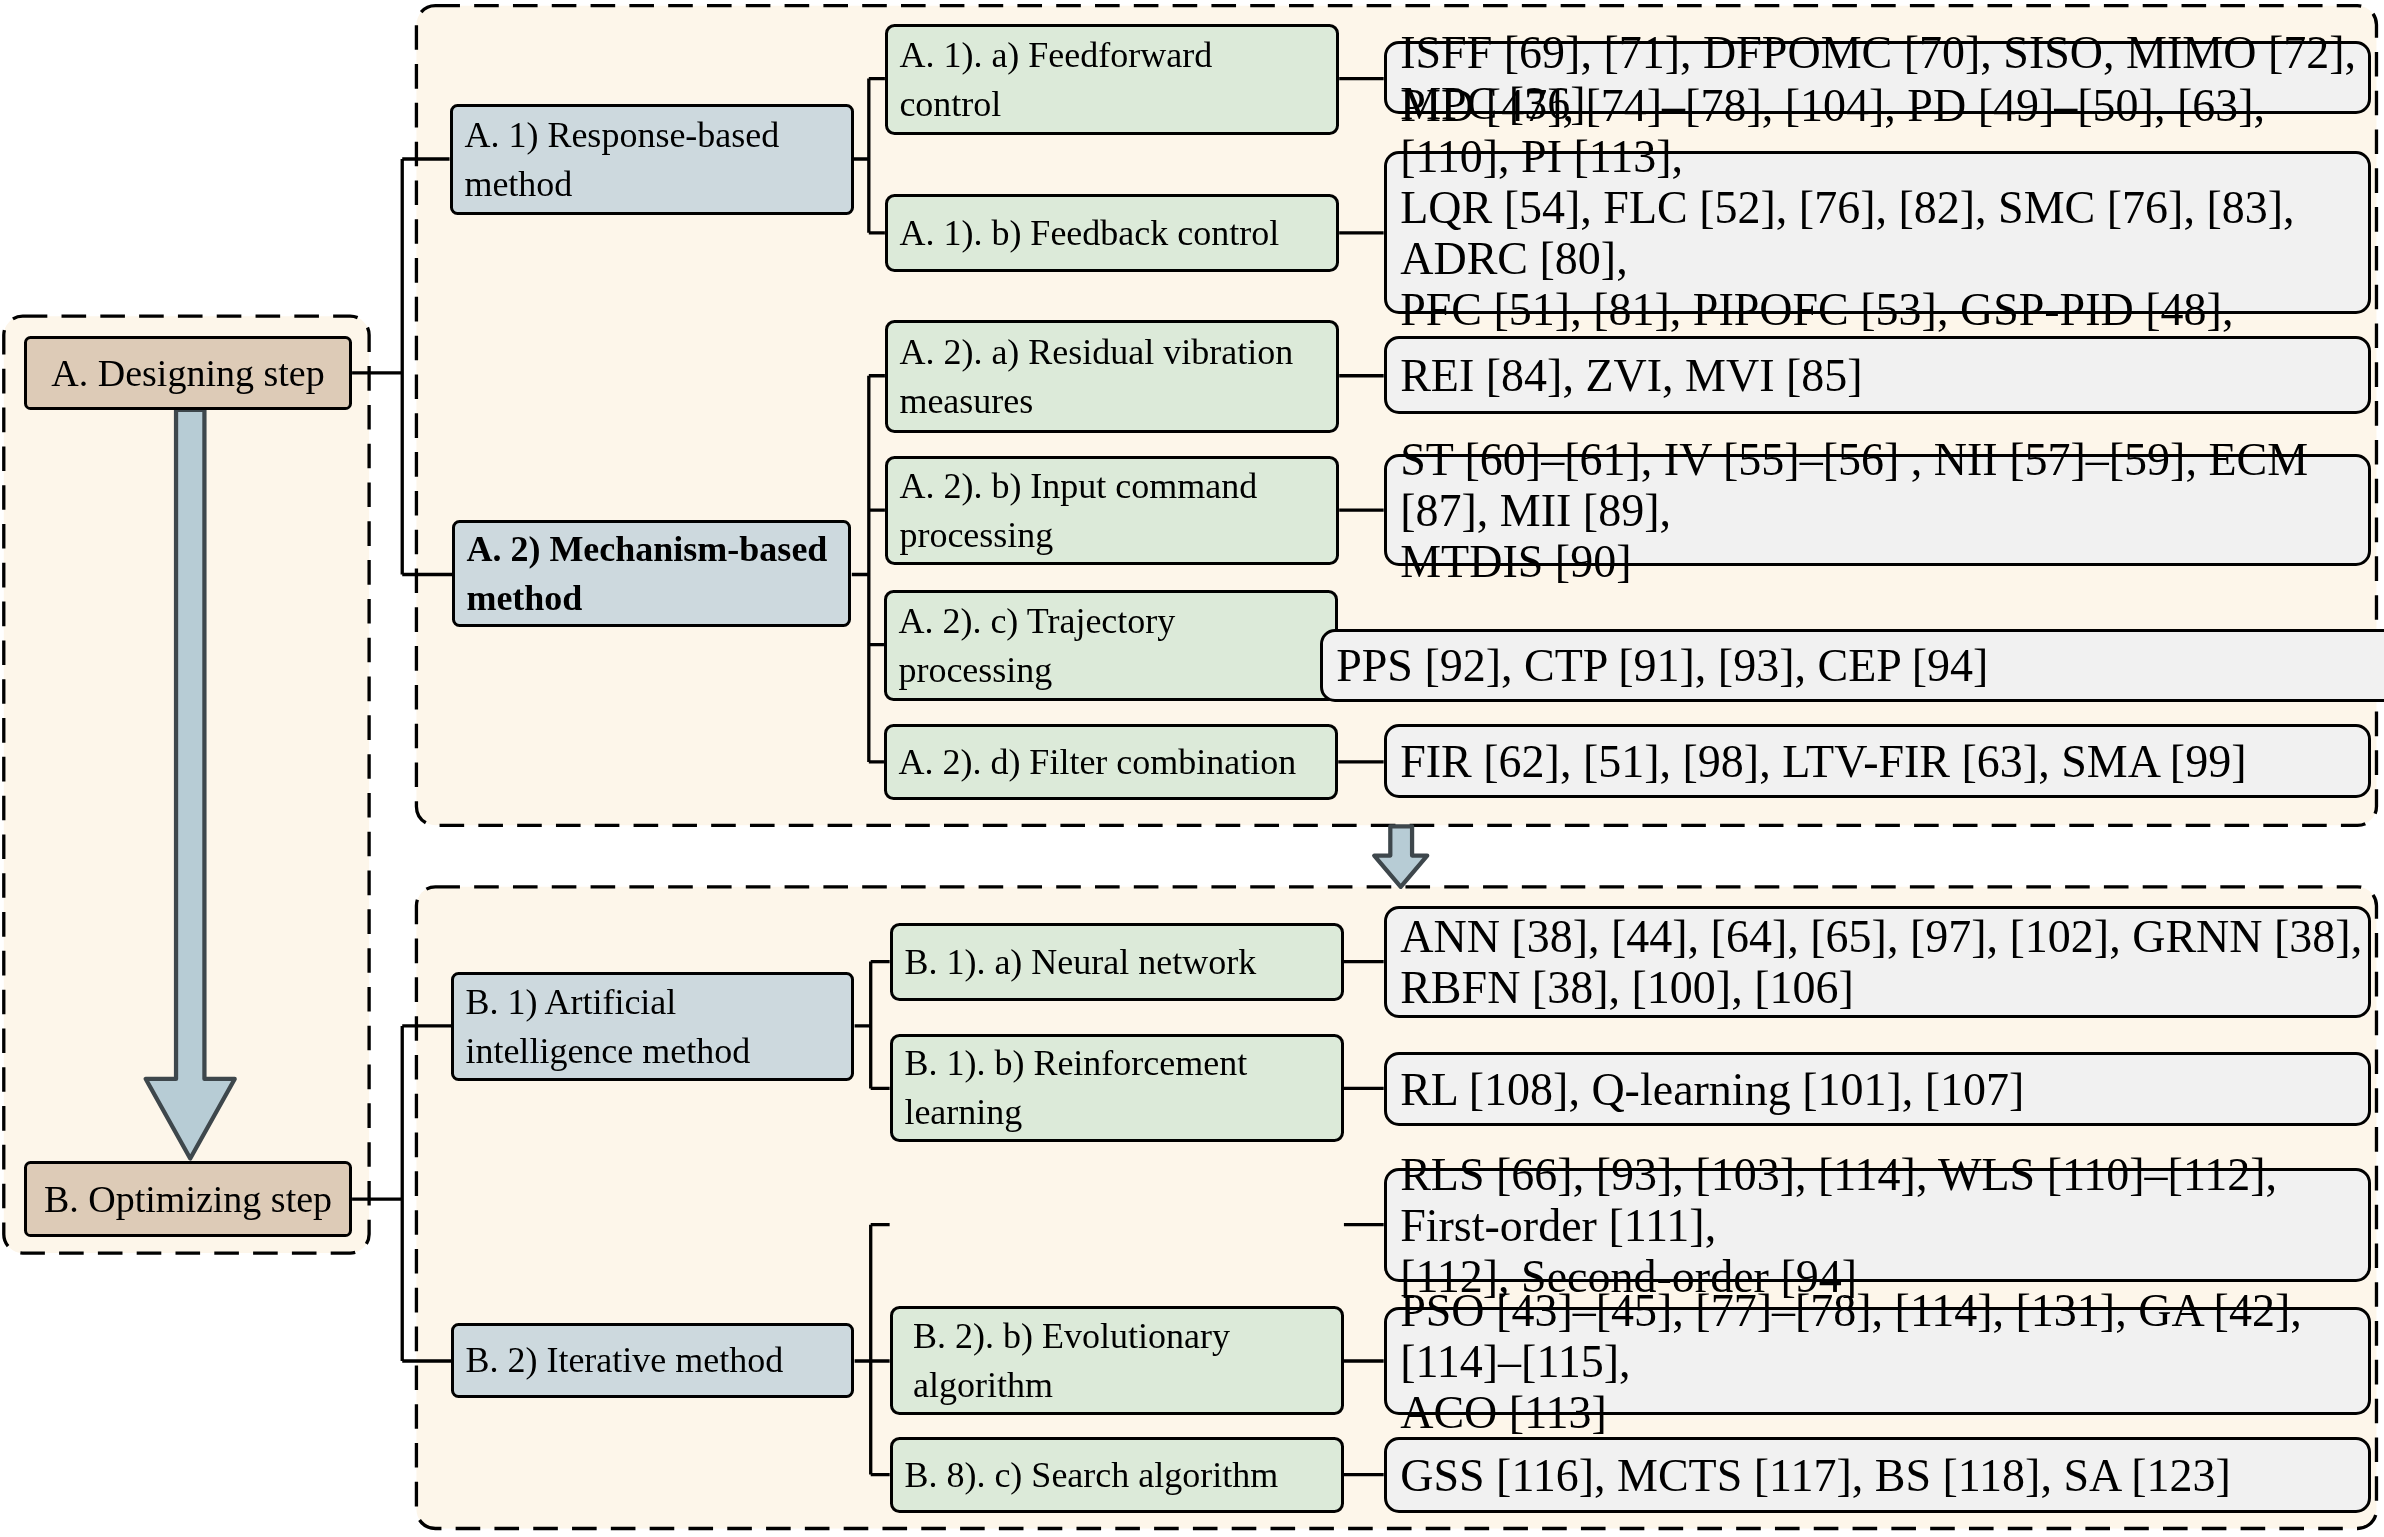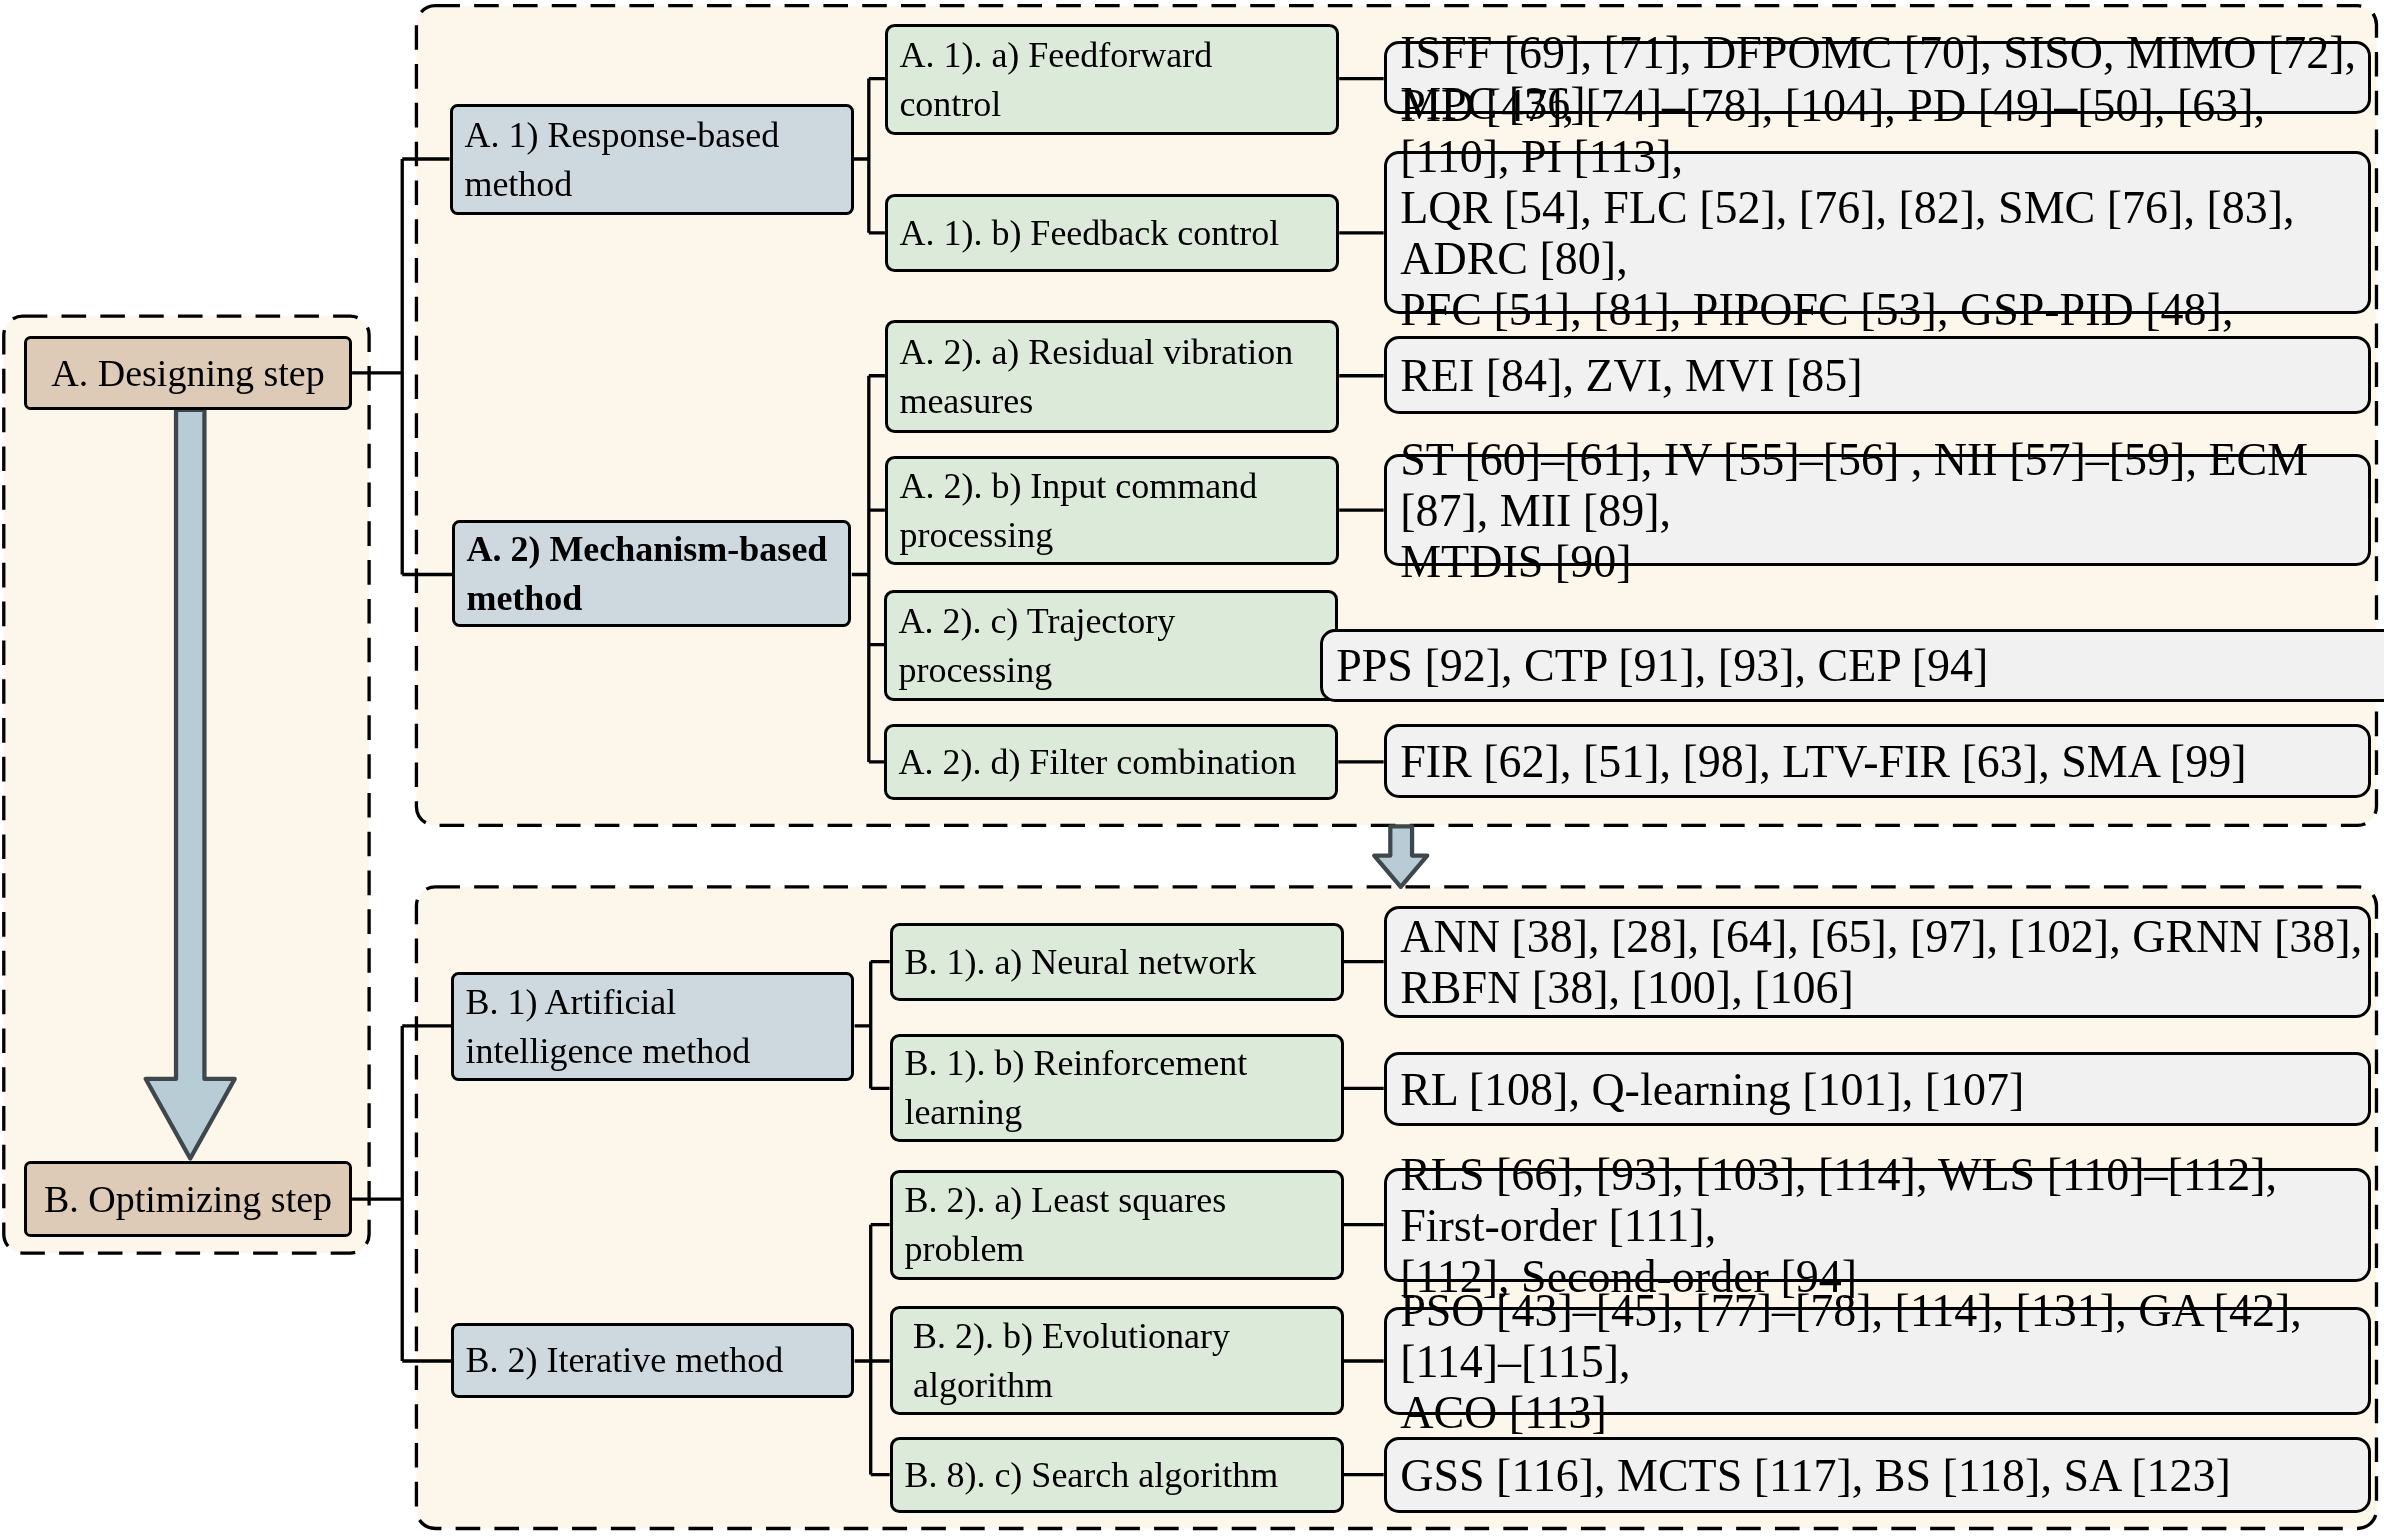--- a/index.html
+++ b/index.html
@@ -111,27 +111,25 @@
   <div class="box ref" style="left:1320px;top:609px;width:1104px;height:73px;margin-top:20px;">PPS [92], CTP [91], [93], CEP [94]</div>
   <div class="box ref" style="left:1384px;top:724px;width:987px;height:74px;">FIR [62], [51], [98], LTV-FIR [63],  SMA [99]</div>
 
   <div class="box category" style="left:451px;top:972px;width:403px;height:109px;">B. 1) Artificial
 intelligence method</div>
   <div class="box category" style="left:451px;top:1323px;width:403px;height:75px;">B. 2) Iterative method</div>
 
   <div class="box subcat" style="left:890px;top:923px;width:454px;height:78px;">B. 1). a) Neural network</div>
   <div class="box subcat" style="left:890px;top:1034px;width:454px;height:108px;">B. 1). b) Reinforcement
 learning</div>
-  <div class="box subcat" style="left:890px;top:1170px;width:454px;height:110px;">B. 2). a) Least squares
-problem</div>
   <div class="box subcat" style="left:890px;top:1306px;width:454px;height:109px;padding-left:20px;">B. 2). b) Evolutionary
 algorithm</div>
   <div class="box subcat" style="left:890px;top:1437px;width:454px;height:76px;">B. 8). c) Search algorithm</div>
 
-  <div class="box ref" style="left:1384px;top:906px;width:987px;height:112px;">ANN [38], [28], [64], [65], [97], [102], GRNN [38],
+  <div class="box ref" style="left:1384px;top:906px;width:987px;height:112px;">ANN [38], [44], [64], [65], [97], [102], GRNN [38],
 RBFN [38], [100], [106]</div>
   <div class="box ref" style="left:1384px;top:1052px;width:987px;height:74px;">RL [108], Q-learning [101], [107]</div>
   <div class="box ref" style="left:1384px;top:1168px;width:987px;height:114px;">RLS [66], [93], [103], [114], WLS [110]–[112], First-order [111],
 [112], Second-order [94]</div>
   <div class="box ref" style="left:1384px;top:1307px;width:987px;height:108px;">PSO [43]–[45], [77]–[78], [114], [131], GA [42], [114]–[115],
 ACO [113]</div>
   <div class="box ref" style="left:1384px;top:1437px;width:987px;height:76px;">GSS [116], MCTS [117], BS [118], SA [123]</div>
 
 </div>
 

